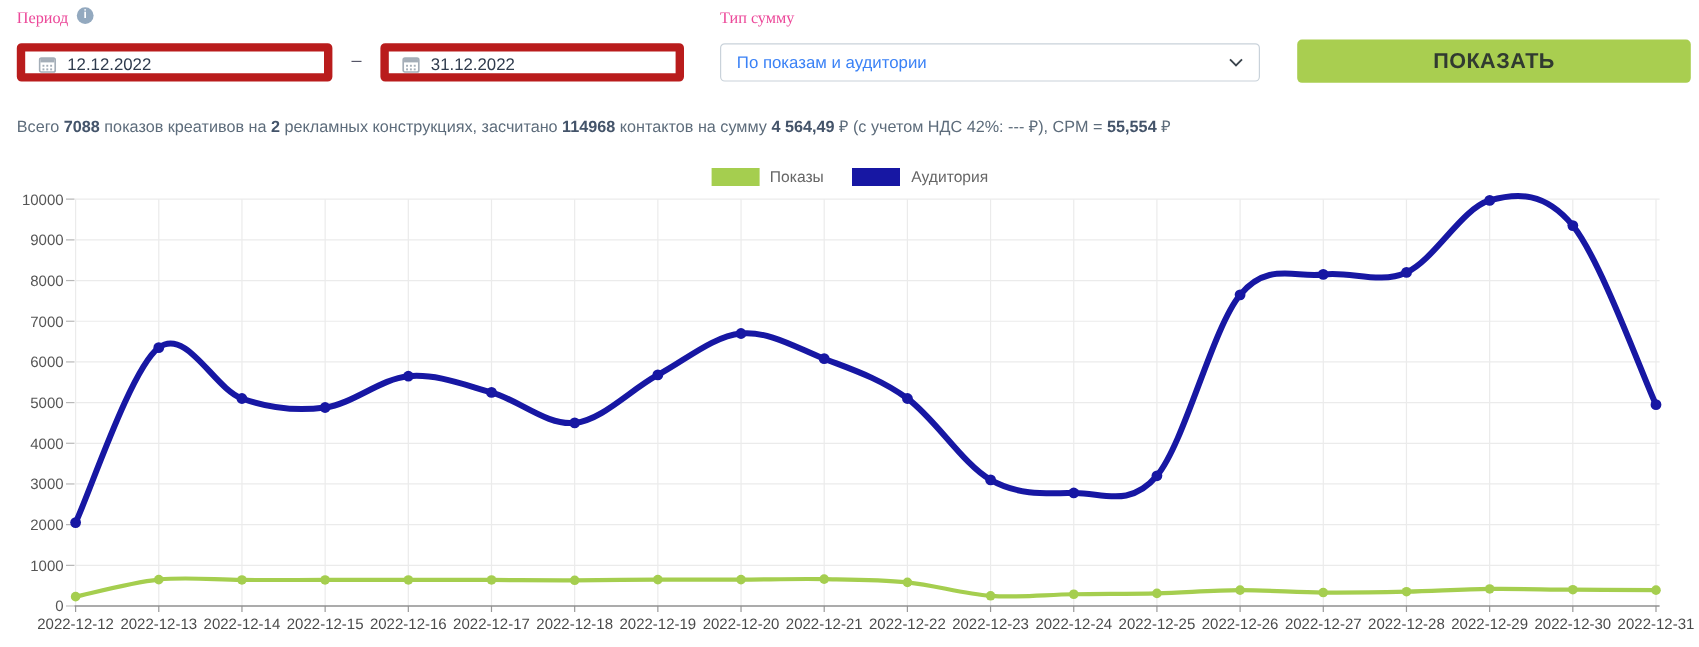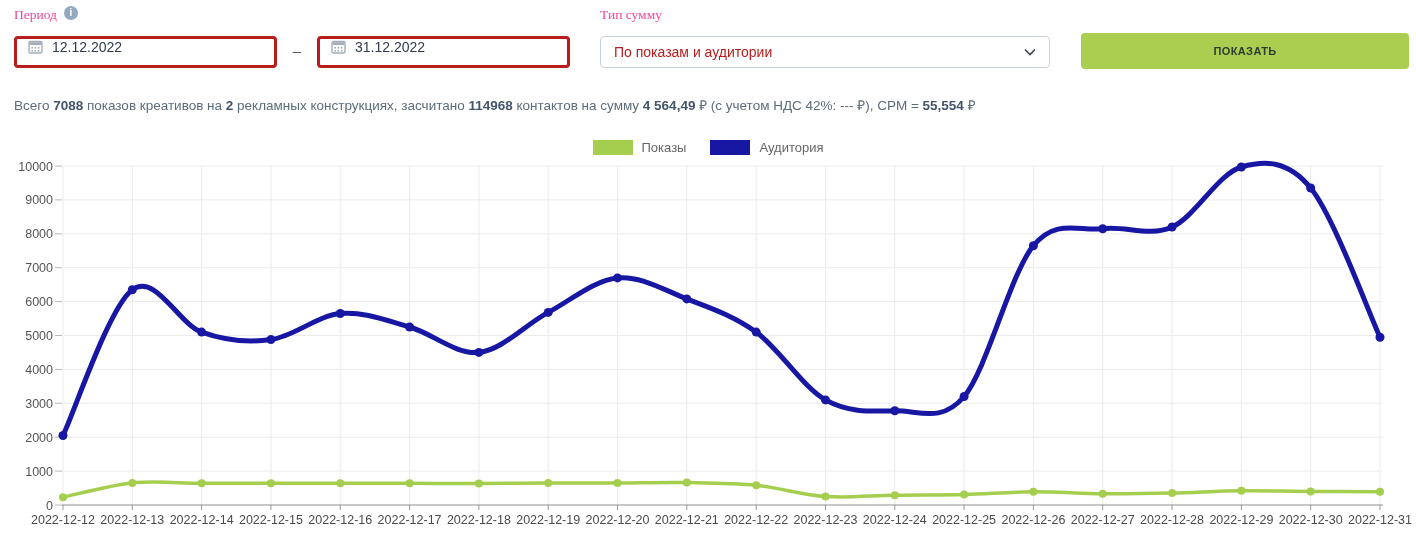--- a/index.html
+++ b/index.html
@@ -2,33 +2,33 @@
 <html><head>
 <meta charset="utf-8">
 <style>
   html,body{margin:0;padding:0;background:#fff;}
   .page{position:relative;width:1416px;height:539px;background:#fff;overflow:hidden;
         font-family:"Liberation Sans",sans-serif;}
   .lbl{position:absolute;font-size:13.5px;color:#ec4899;font-family:Liberation Serif, serif;}
   .info-icon{position:absolute;left:64px;top:6px;width:14px;height:14px;border-radius:50%;
         background:#93a9bf;color:#fff;font-size:10px;font-weight:bold;text-align:center;
         line-height:14px;cursor:pointer;}
-  .inp{position:absolute;top:36px;height:32px;border:3px solid #b91c1c;border-radius:4px;
-        display:flex;align-items:flex-start;box-sizing:border-box;background:#fff;cursor:text;}
+  .inp{position:absolute;top:36px;height:32px;border:7px solid #b91c1c;border-radius:4px;
+        display:flex;align-items:flex-end;box-sizing:border-box;background:#fff;cursor:text;}
   .inp .cal{margin-left:11px;flex:0 0 auto;}
   .inp .val{margin-left:9px;font-size:14px;color:#2f3b4d;}
   #date-from{left:14px;width:263px;}
   #date-to{left:317px;width:253px;}
   .dash{position:absolute;left:288px;top:42px;width:18px;text-align:center;font-size:15px;color:#556;}
   .select{position:absolute;left:600px;top:36px;width:450px;height:32px;border:1px solid #c9d2da;
         border-radius:4px;display:flex;align-items:center;justify-content:space-between;
         padding:0 13px;box-sizing:border-box;background:#fff;cursor:pointer;}
-  .select .val{font-size:14px;color:#b91c1c;}
+  .select .val{font-size:14px;color:#3b82f6;}
   .show-btn{position:absolute;left:1081px;top:33px;width:328px;height:36px;background:#a9ce50;
-        border:none;border-radius:4px;font-weight:bold;font-size:11px;color:#313a30;
+        border:none;border-radius:4px;font-weight:bold;font-size:18px;color:#313a30;
         letter-spacing:.4px;cursor:pointer;font-family:"Liberation Sans",sans-serif;}
   .summary{position:absolute;left:14px;top:96px;margin:0;font-size:13.5px;color:#5d6c7b;white-space:nowrap;}
   .summary b{color:#44546a;}
   .legend{position:absolute;left:0;top:140px;width:1416px;display:flex;justify-content:center;
         gap:24px;align-items:flex-start;}
   .legend-item{display:flex;align-items:center;gap:9px;font-size:13px;color:#666;}
   .swatch{width:40px;height:15px;display:inline-block;}
   #chart-svg{position:absolute;left:0;top:155px;}
   #chart-svg text{font-family:"Liberation Sans",sans-serif;}
 </style>

